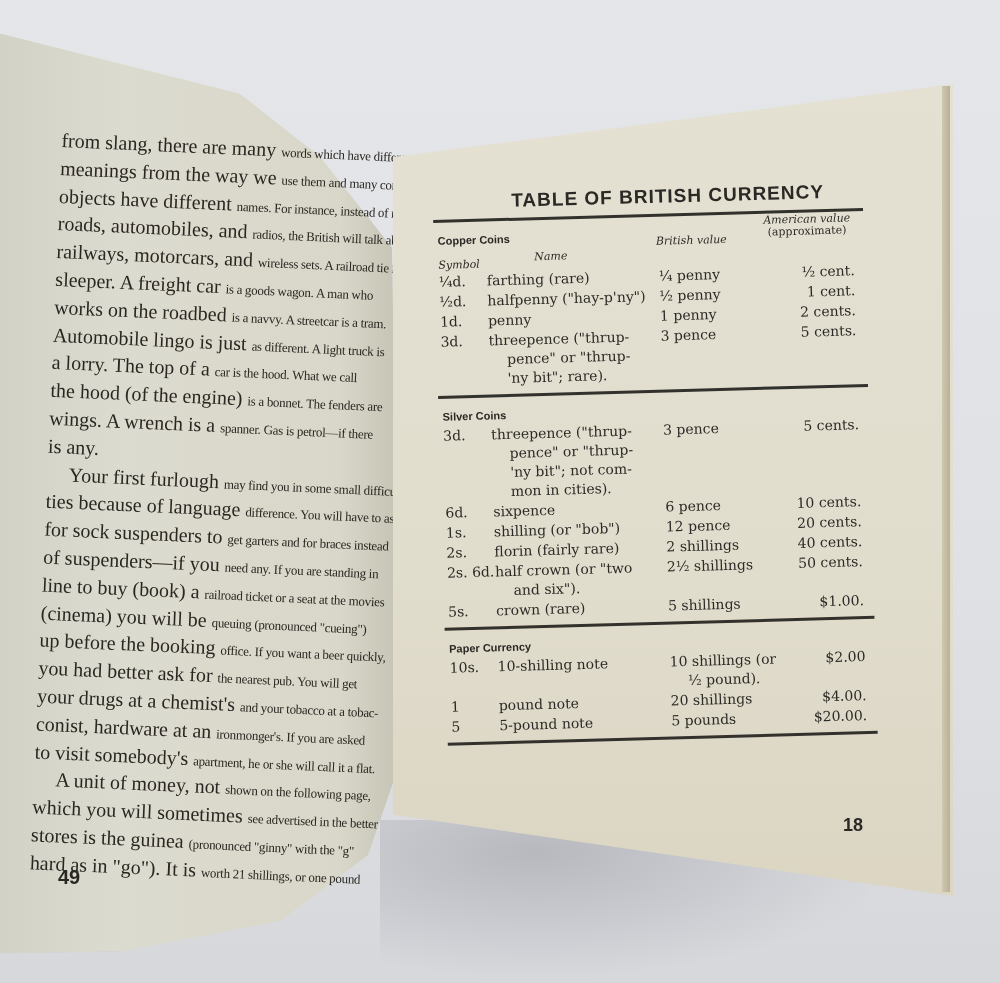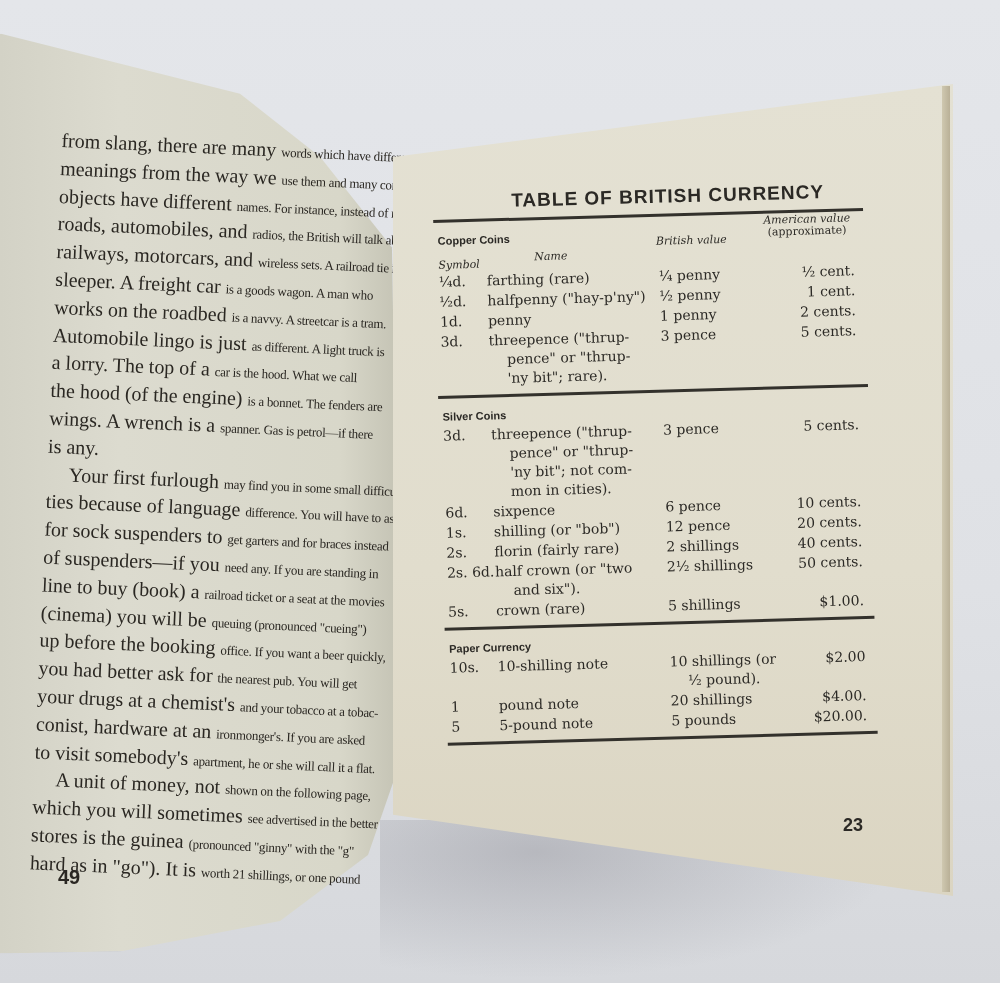--- a/index.html
+++ b/index.html
@@ -261,13 +261,13 @@
           <span style="display: block;">5-pound note</span>
         </div>
         <div class="c-brit">
           <span style="display: block;">5 pounds</span>
         </div>
         <div class="c-amer">$20.00.</div>
       </div>
       <div class="rule" style="margin-top: 6px;"></div>
     </div>
 </div>
-<div class="pageno-right">23</div>
+<div class="pageno-right">18</div>
 
 </body></html>

